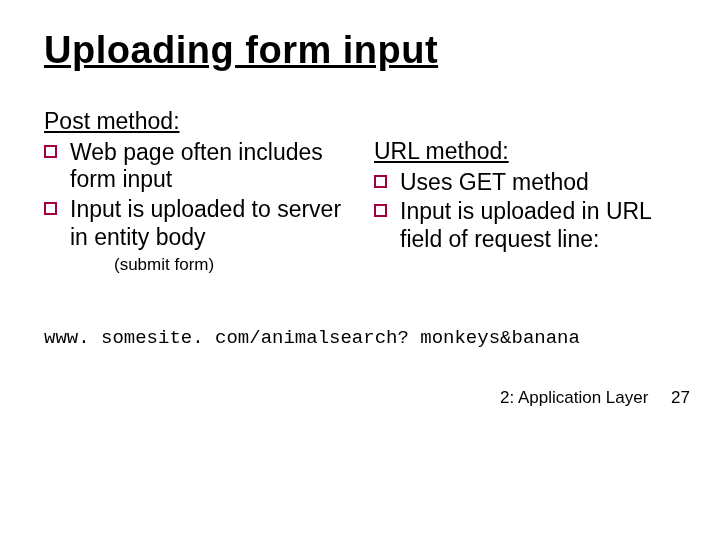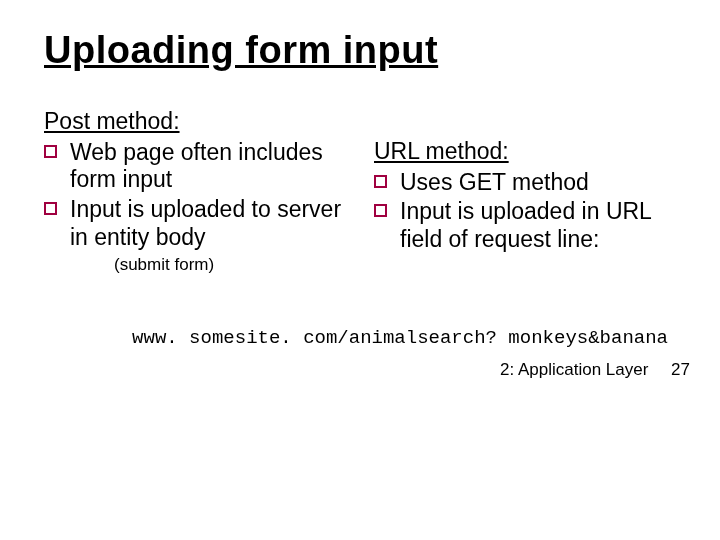--- a/index.html
+++ b/index.html
@@ -59,28 +59,27 @@
     border: 2px solid #a00040;
     box-sizing: border-box;
   }
   .note {
     font-size: 17px;
     margin: 4px 0 0 70px;
   }
   .url-example {
     font-family: "Courier New", Courier, monospace;
     font-size: 19px;
-    text-align: right;
     margin: 52px 8px 4px 0;
     white-space: nowrap;
   }
   .footer {
     position: absolute;
     right: 30px;
-    bottom: 36px;
+    bottom: 8px;
     font-size: 17px;
   }
   .footer .pg {
     display: inline-block;
     margin-left: 18px;
   }
 </style>
 </head>
 <body>
 

